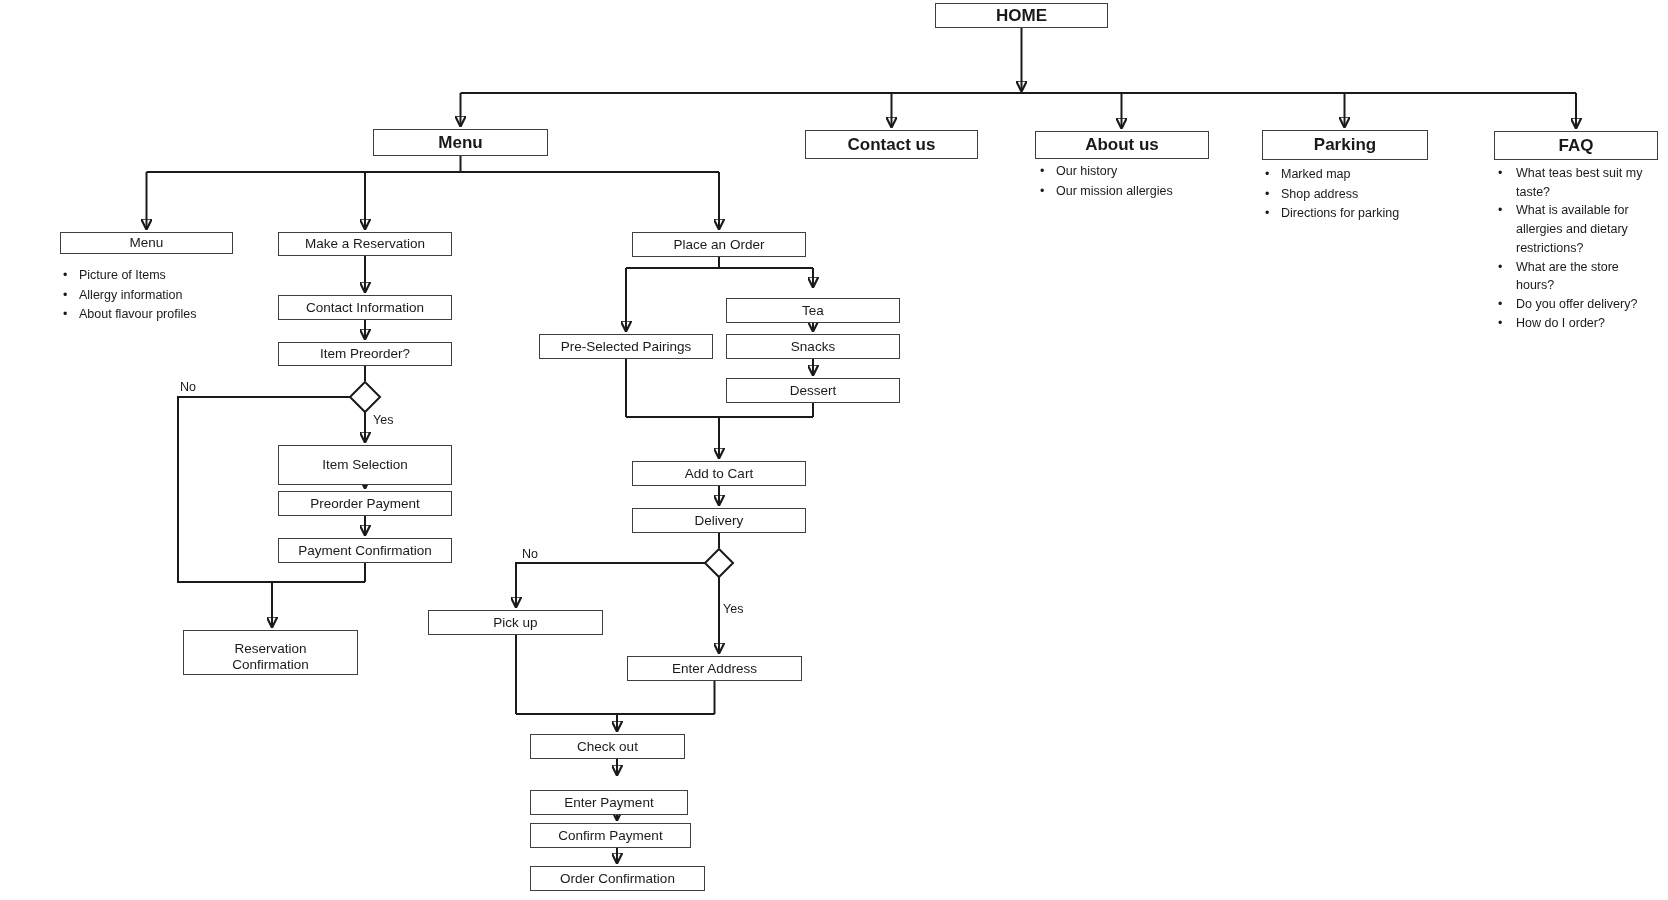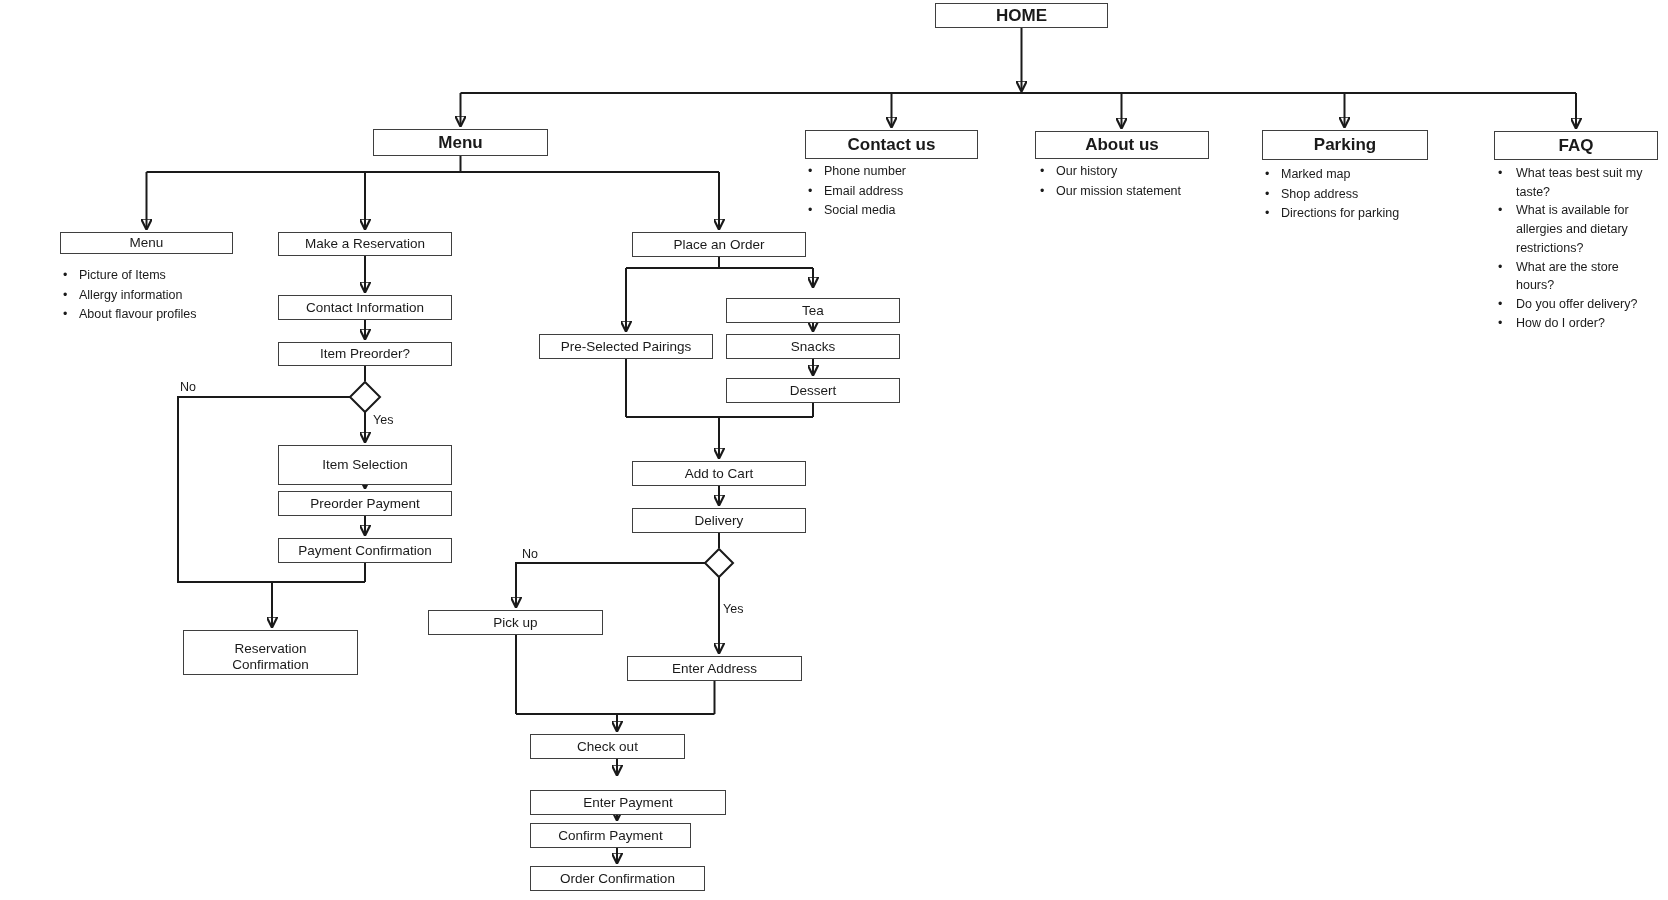--- a/index.html
+++ b/index.html
@@ -116,44 +116,39 @@
   <div class="node" style="left:632px;top:232px;width:174px;height:25px">Place an Order</div>
   <div class="node" style="left:539px;top:334px;width:174px;height:25px">Pre-Selected Pairings</div>
   <div class="node" style="left:726px;top:298px;width:174px;height:25px">Tea</div>
   <div class="node" style="left:726px;top:334px;width:174px;height:25px">Snacks</div>
   <div class="node" style="left:726px;top:378px;width:174px;height:25px">Dessert</div>
   <div class="node" style="left:632px;top:461px;width:174px;height:25px">Add to Cart</div>
   <div class="node" style="left:632px;top:508px;width:174px;height:25px">Delivery</div>
   <div class="node" style="left:428px;top:610px;width:175px;height:25px">Pick up</div>
   <div class="node" style="left:627px;top:656px;width:175px;height:25px">Enter Address</div>
   <div class="node" style="left:530px;top:734px;width:155px;height:25px">Check out</div>
-  <div class="node" style="left:530px;top:790px;width:196px;height:25px">Enter Payment</div>
+  <div class="node" style="left:530px;top:790px;width:158px;height:25px">Enter Payment</div>
   <div class="node" style="left:530px;top:823px;width:161px;height:25px">Confirm Payment</div>
   <div class="node" style="left:530px;top:866px;width:175px;height:25px">Order Confirmation</div>
 
   <div class="edge-label" style="left:180px;top:380px">No</div>
   <div class="edge-label" style="left:373px;top:413px">Yes</div>
   <div class="edge-label" style="left:522px;top:547px">No</div>
   <div class="edge-label" style="left:723px;top:602px">Yes</div>
 
   <ul class="bullets" style="left:60px;top:266px;width:200px">
     <li>Picture of Items</li>
     <li>Allergy information</li>
     <li>About flavour profiles</li>
   </ul>
 
-  <ul class="bullets" style="left:805px;top:162px;width:190px">
-    <li>Phone number</li>
-    <li>Email address</li>
-    <li>Social media</li>
-  </ul>
 
   <ul class="bullets" style="left:1037px;top:162px;width:200px">
     <li>Our history</li>
-    <li>Our mission statement</li>
+    <li>Our mission allergies</li>
   </ul>
 
   <ul class="bullets faq" style="left:1494px;top:164px;width:170px">
     <li>What teas best suit my taste?</li>
     <li>What is available for allergies and dietary restrictions?</li>
     <li>What are the store hours?</li>
     <li>Do you offer delivery?</li>
     <li>How do I order?</li>
   </ul>
 

